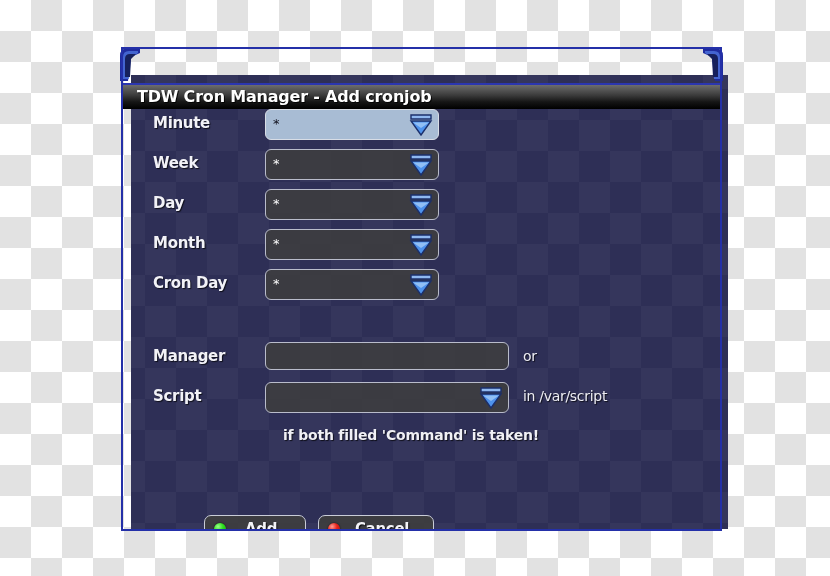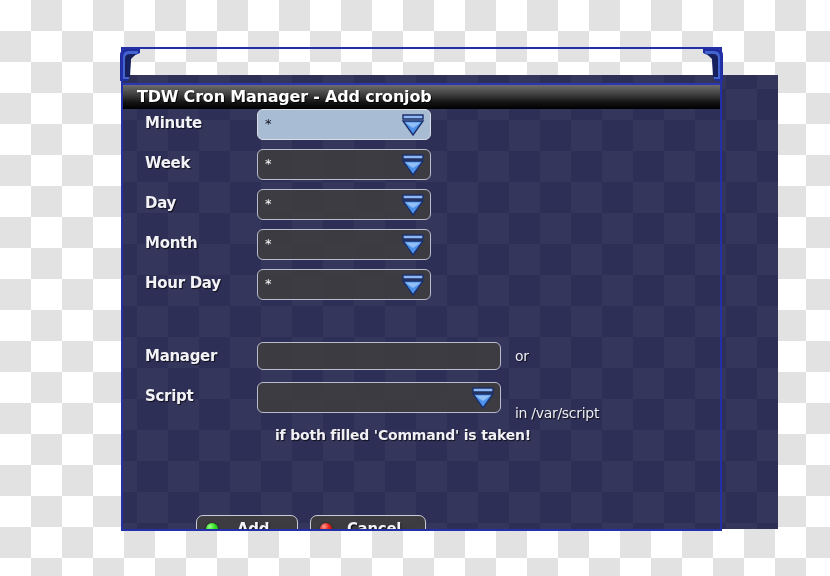--- a/index.html
+++ b/index.html
@@ -73,23 +73,23 @@
     width: 22px;
     height: 34px;
     z-index: 5;
   }
   #corner-left  { left: -2px; }
   #corner-right { right: -2px; }
 
   
   #win-body {
     position: absolute;
-    left: 2px;
+    left: 10px;
     top: 28px;
-    width: 655px;
+    width: 597px;
     height: 454px;
     background-color: #2e2f56;
     background-image:
       linear-gradient(45deg, rgba(255,255,255,0.035) 25%, transparent 25%, transparent 75%, rgba(255,255,255,0.035) 75%, rgba(255,255,255,0.035)),
       linear-gradient(45deg, rgba(255,255,255,0.035) 25%, transparent 25%, transparent 75%, rgba(255,255,255,0.035) 75%, rgba(255,255,255,0.035));
     background-size: 62px 62px;
     background-position: -17px -17px, 14px 14px;
     overflow: hidden;
     z-index: 2;
   }
@@ -270,21 +270,21 @@
         <div class="field-val">*</div>
         <svg class="ddarrow" viewBox="0 0 26 26">
           <polygon points="3,3 23,3 23,7 3,7" fill="#8fb8f0" stroke="#1b2f6b" stroke-width="1.4"></polygon>
           <polygon points="3,9 23,9 13,23" fill="#4e92ec" stroke="#1b2f6b" stroke-width="1.4"></polygon>
           <polygon points="5,10.5 21,10.5 13,16" fill="#a8cdf7" opacity="0.75"></polygon>
         </svg>
       </div>
     </div>
 
     <div class="row" style="top:194px;">
-      <div class="lbl">Hour Day</div>
+      <div class="lbl">Cron Day</div>
       <div class="field">
         <div class="field-val">*</div>
         <svg class="ddarrow" viewBox="0 0 26 26">
           <polygon points="3,3 23,3 23,7 3,7" fill="#8fb8f0" stroke="#1b2f6b" stroke-width="1.4"></polygon>
           <polygon points="3,9 23,9 13,23" fill="#4e92ec" stroke="#1b2f6b" stroke-width="1.4"></polygon>
           <polygon points="5,10.5 21,10.5 13,16" fill="#a8cdf7" opacity="0.75"></polygon>
         </svg>
       </div>
     </div>
 
@@ -299,21 +299,21 @@
     <div class="row" style="top:307px;padding-left:36px;">
       <div class="lbl">Script</div>
       <div class="field wide">
         <div class="field-val"></div>
         <svg class="ddarrow" viewBox="0 0 26 26">
           <polygon points="3,3 23,3 23,7 3,7" fill="#8fb8f0" stroke="#1b2f6b" stroke-width="1.4"></polygon>
           <polygon points="3,9 23,9 13,23" fill="#4e92ec" stroke="#1b2f6b" stroke-width="1.4"></polygon>
           <polygon points="5,10.5 21,10.5 13,16" fill="#a8cdf7" opacity="0.75"></polygon>
         </svg>
       </div>
-      <div class="suffix" style="left:392px;margin-top:17px;">in /var/script</div>
+      <div class="suffix" style="left:392px;">in /var/script</div>
     </div>
 
     <div id="hint">if both filled 'Command' is taken!</div>
 
     <div class="btn" id="btn-add">
       <span class="led green"></span>
       <span class="btn-label">Add</span>
     </div>
     <div class="btn" id="btn-cancel">
       <span class="led red"></span>

